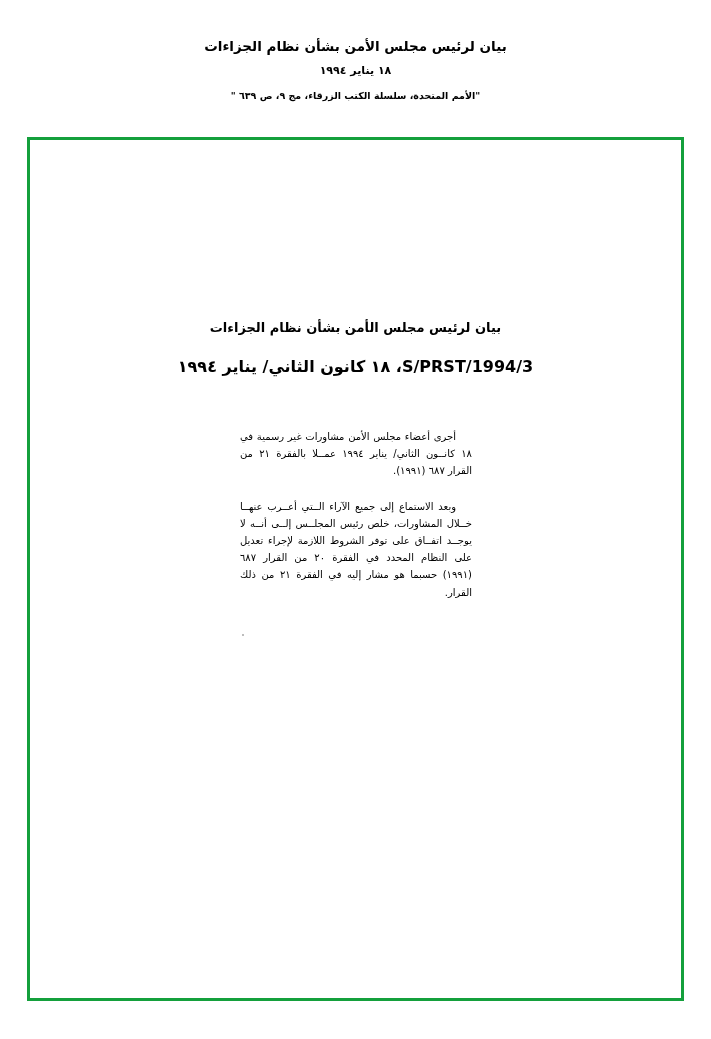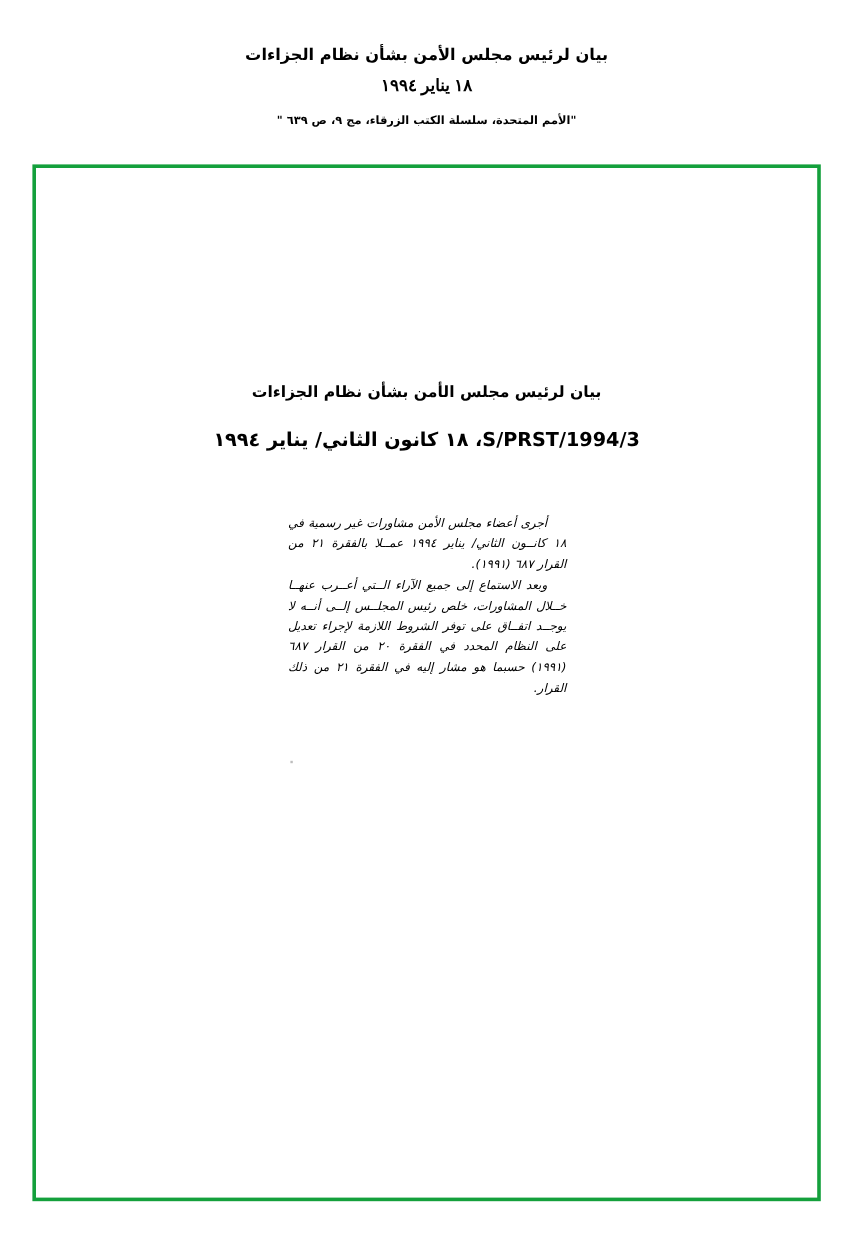--- a/index.html
+++ b/index.html
@@ -22,25 +22,24 @@
     padding-top: 36px;
     text-align: center;
   }
   .doc-header .hdr-line1 {
     font-size: 13.5px;
     font-weight: bold;
     line-height: 1.5;
     letter-spacing: 0px;
   }
   .doc-header .hdr-line2 {
-    font-size: 14px;
+    font-size: 11px;
     font-weight: bold;
     line-height: 1.6;
     margin-top: 6px;
-    font-family: Liberation Serif, serif;
   }
   .doc-header .hdr-source {
     font-size: 9.5px;
     font-weight: bold;
     margin-top: 9px;
     line-height: 1.4;
   }
 
   
   .page-frame {
@@ -91,24 +90,23 @@
     line-height: 1.72;
     text-align: justify;
     text-justify: inter-word;
     direction: rtl;
   }
   .body-text p {
     margin: 0 0 0 0;
   }
   .body-text p.para-indent {
     text-indent: 16px;
-    font-style: italic;
   }
   .body-text p + p {
-    margin-top: 0;
+    margin-top: 18px;
   }
 
   
   .page-speck {
     position: absolute;
     top: 494px;
     right: 437px;
     width: 2px;
     height: 2px;
     background: #bdbdbd;

